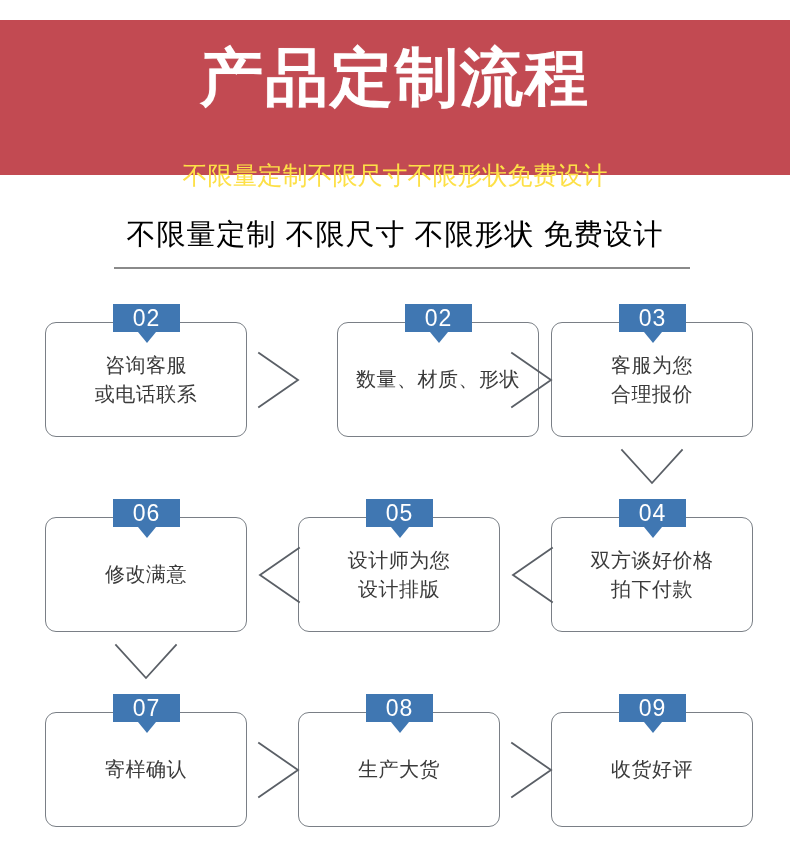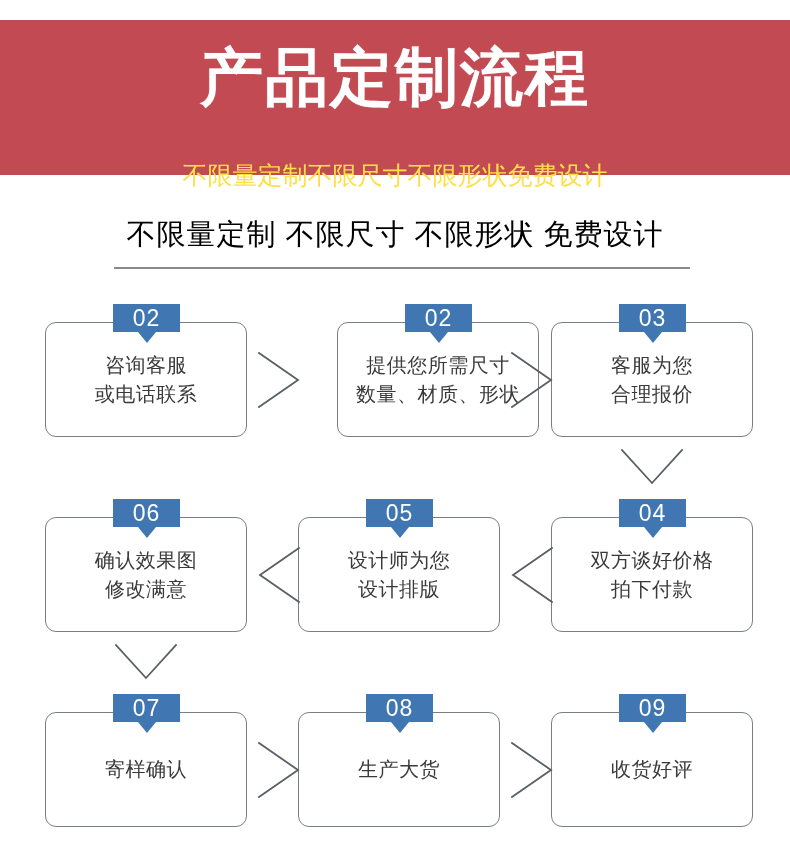--- a/index.html
+++ b/index.html
@@ -146,21 +146,20 @@
     <div class="flow-box" style="left: 45px; top: 322px;">
       <div class="badge">02</div>
       <div class="box-text">
         <div class="line1">咨询客服</div>
         <div class="line2">或电话联系</div>
       </div>
     </div>
     <div class="flow-box" style="left: 298px; top: 322px; margin-left: 39px;">
       <div class="badge">02</div>
       <div class="box-text">
-        <div class="line1">提供您所需尺寸</div>
         <div class="line2">数量、材质、形状</div>
       </div>
     </div>
     <div class="flow-box" style="left: 551px; top: 322px;">
       <div class="badge">03</div>
       <div class="box-text">
         <div class="line1">客服为您</div>
         <div class="line2">合理报价</div>
       </div>
     </div>
@@ -174,21 +173,20 @@
     <div class="flow-box" style="left: 298px; top: 517px;">
       <div class="badge">05</div>
       <div class="box-text">
         <div class="line1">设计师为您</div>
         <div class="line2">设计排版</div>
       </div>
     </div>
     <div class="flow-box" style="left: 45px; top: 517px;">
       <div class="badge">06</div>
       <div class="box-text">
-        <div class="line1">确认效果图</div>
         <div class="line2">修改满意</div>
       </div>
     </div>
     <div class="flow-box" style="left: 45px; top: 712px;">
       <div class="badge">07</div>
       <div class="box-text">
         <div class="line1">寄样确认</div>
       </div>
     </div>
     <div class="flow-box" style="left: 298px; top: 712px;">

